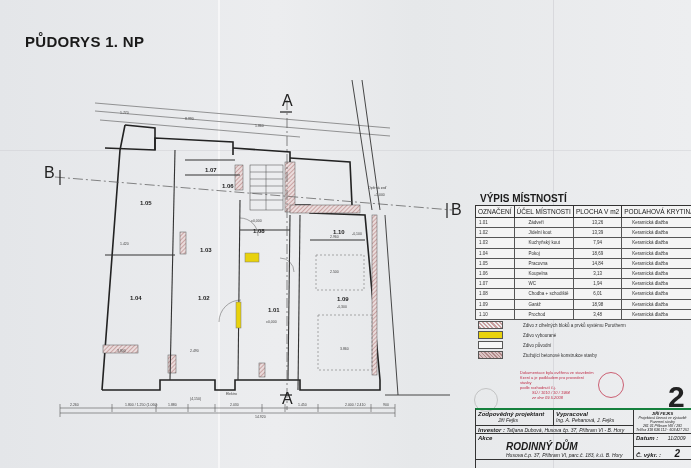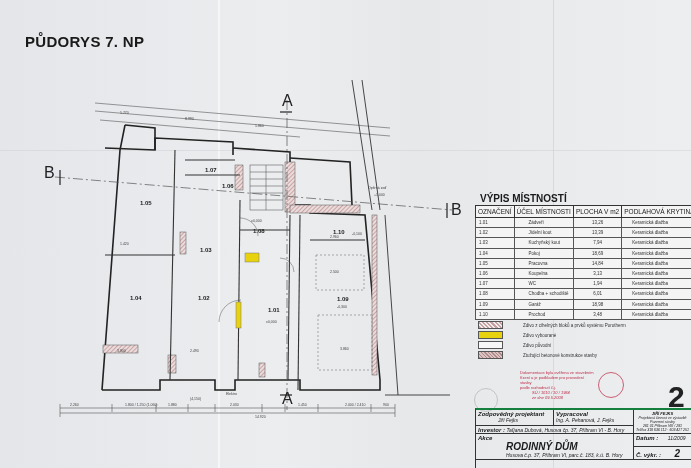--- a/index.html
+++ b/index.html
@@ -33,21 +33,21 @@
   .tb .big{font-size:10px;font-weight:bold;}
 </style>
 </head>
 <body>
 
 <div class="paper"></div>
 <div class="fold-v"></div>
 <div class="fold-v2"></div>
 <div class="fold-h"></div>
 
-<div class="title">PŮDORYS  7. NP</div>
+<div class="title">PŮDORYS  1. NP</div>
 
 <svg class="plan" width="691" height="468" viewBox="0 0 691 468">
   <defs>
     <pattern id="h1" width="3" height="3" patternUnits="userSpaceOnUse" patternTransform="rotate(45)">
       <rect width="3" height="3" fill="#eadcdc"></rect>
         <line x1="0" y1="0" x2="0" y2="3" stroke="#b47e7e" stroke-width="1.2"></line>
     </pattern>
   </defs>
 
   <g stroke="#555" stroke-width=".6" fill="none">

